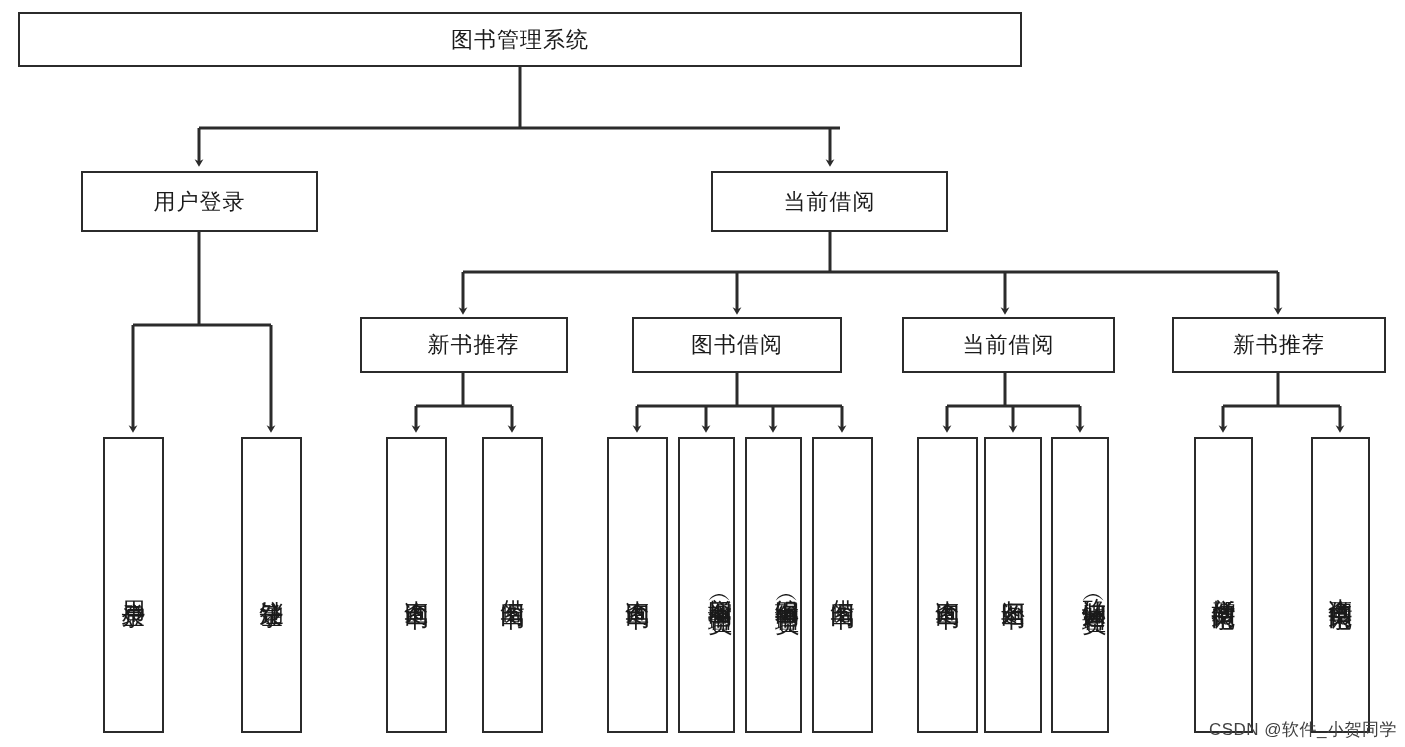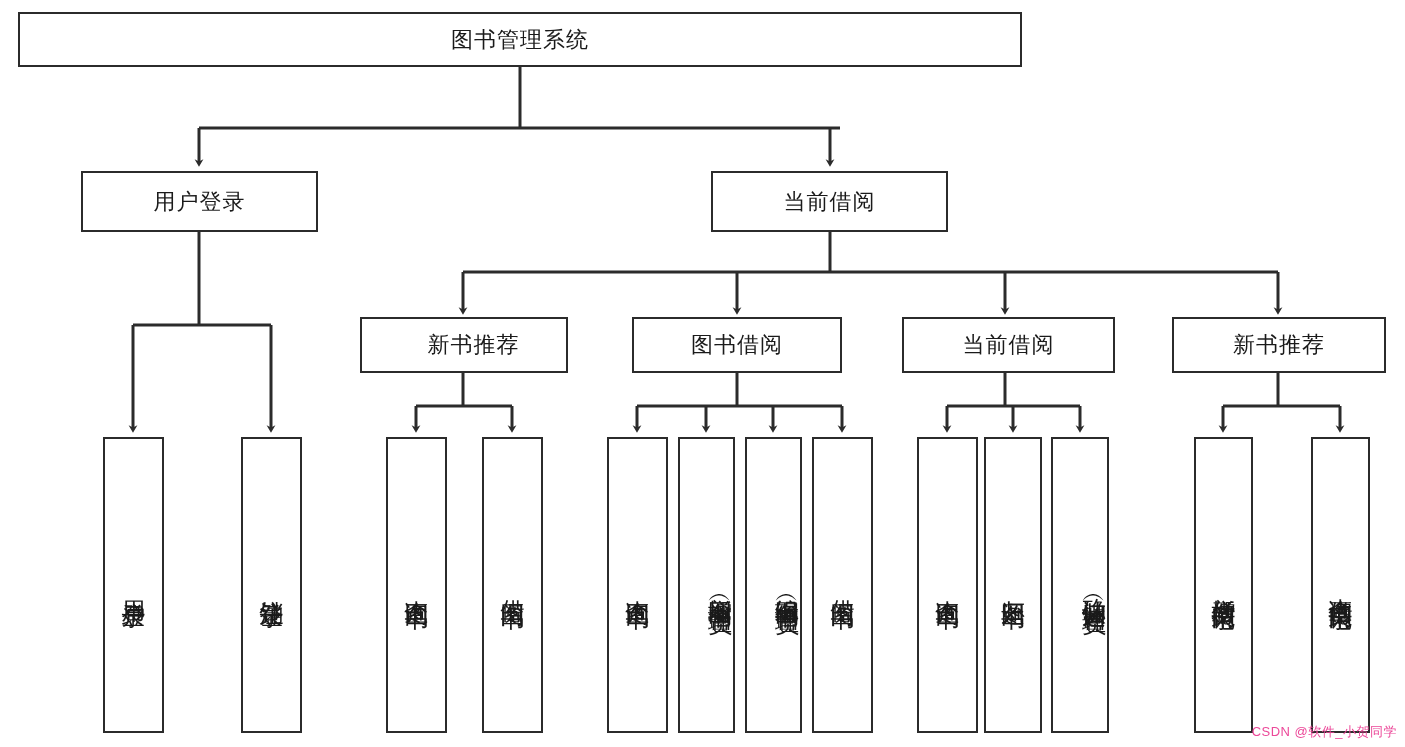--- a/index.html
+++ b/index.html
@@ -52,22 +52,22 @@
     text-align: center;
   }
   .leaf-top {
     align-items: flex-start;
     padding-top: 6px;
   }
   .watermark {
     position: absolute;
     right: 8px;
     bottom: 6px;
-    font-size: 13px;
-    color: #ec4899;
+    font-size: 17px;
+    color: #404040;
     white-space: nowrap;
     letter-spacing: 0.5px;
   }
 </style>
 </head>
 <body>
 
 <div id="diagram-root">
 
   <svg id="diagram-svg" viewBox="0 0 1405 747">

